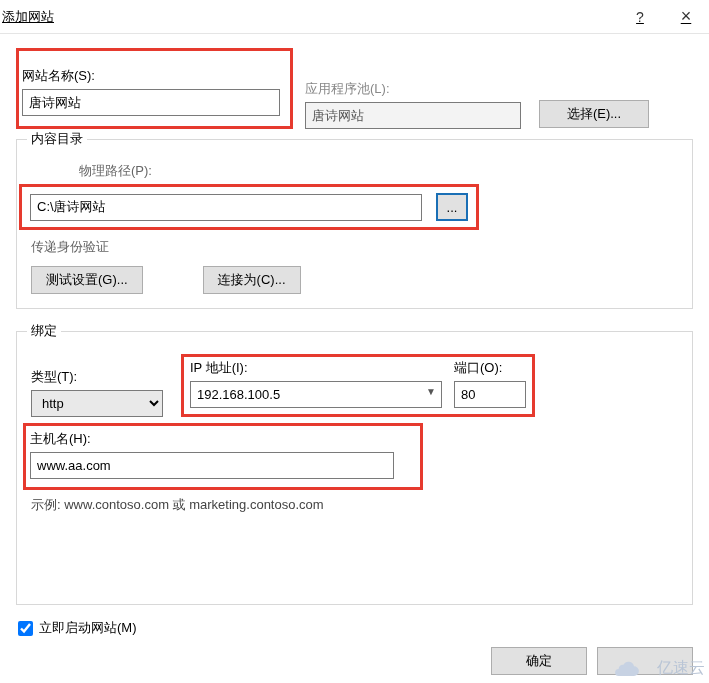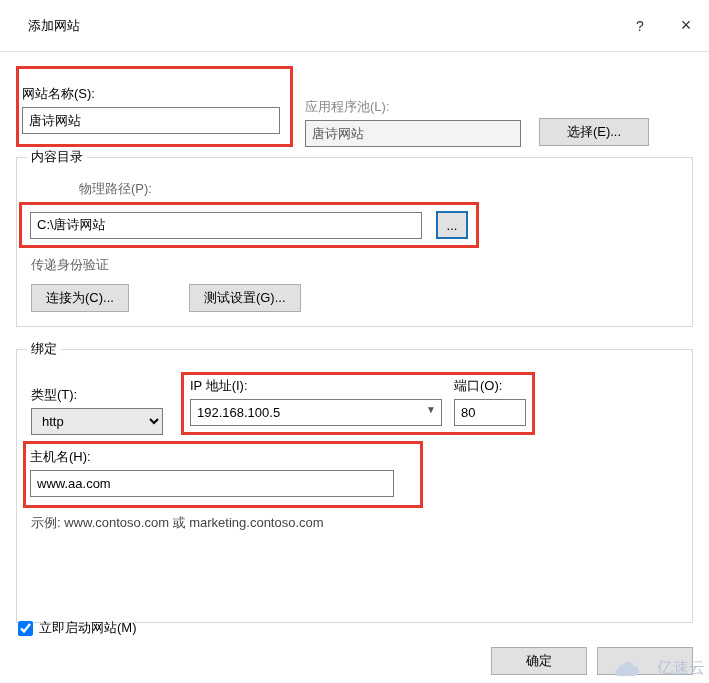--- a/index.html
+++ b/index.html
@@ -7,25 +7,26 @@
       font-family: 'Microsoft YaHei', 'Segoe UI', Tahoma, sans-serif;
       font-size: 13px;
       background: #fff;
       color: #000;
       width: 709px;
       height: 683px;
       position: relative;
       overflow: hidden;
     }
     .titlebar {
-      height: 52px;
+      height: 34px;
       display: flex;
       align-items: center;
-      padding: 0 0 0 28px;
+      padding: 0 0 0 2px;
       border-bottom: 1px solid #e5e5e5;
+      text-decoration: underline;
     }
     .titlebar .title { flex: 1; font-size: 13px; }
     .titlebar .btn-icon {
       width: 46px;
       height: 34px;
       display: flex;
       align-items: center;
       justify-content: center;
       font-size: 14px;
       color: #333;
@@ -132,25 +133,25 @@
     <div class="highlight-red" style="padding:6px 8px; margin-left:-12px; display:flex; align-items:center; gap:14px; width:460px;">
       <input type="text" style="flex: 1 1 0%;" value="C:\唐诗网站">
       <button class="btn small" style="border:2px solid #1a6fb5;">
           <span>...</span>
         </button>
     </div>
 
     <div style="margin-top:8px; color:#666;">传递身份验证</div>
 
     <div class="row" style="gap:60px; margin-top:10px;">
+      <button class="btn" style="min-width:110px;">
+          <span>测试设置(G)...</span>
+        </button>
       <button class="btn">
           <span>连接为(C)...</span>
-        </button>
-      <button class="btn" style="min-width:110px;">
-          <span>测试设置(G)...</span>
         </button>
     </div>
   </div>
 
   <div class="fieldset" style="margin-top:22px; padding-top:22px; padding-bottom:90px;">
     <span class="legend">绑定</span>
 
     <div class="row" style="gap:0; align-items:flex-end;">
       <div class="col" style="width:150px;">
         <label class="lbl">类型(T):</label>

